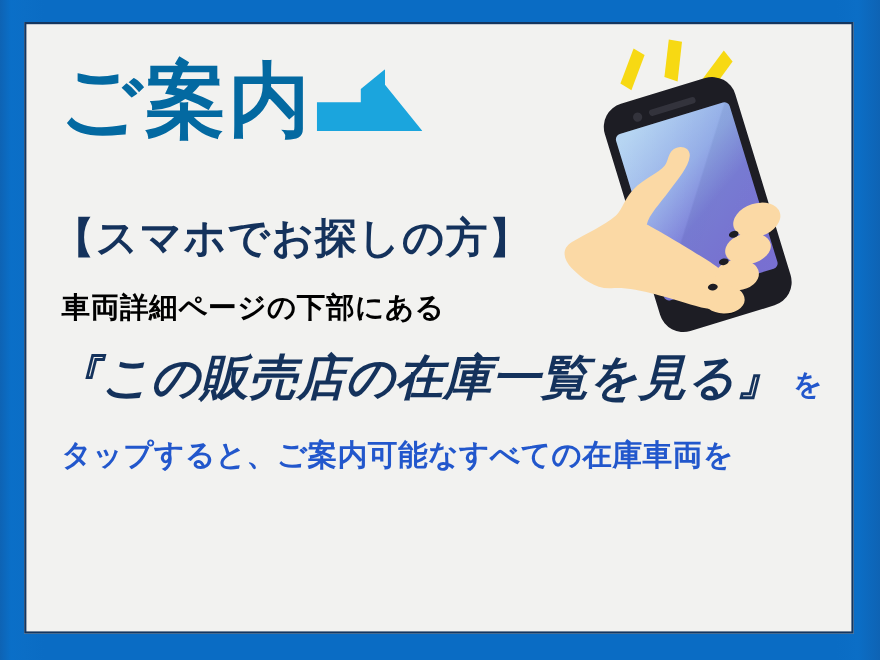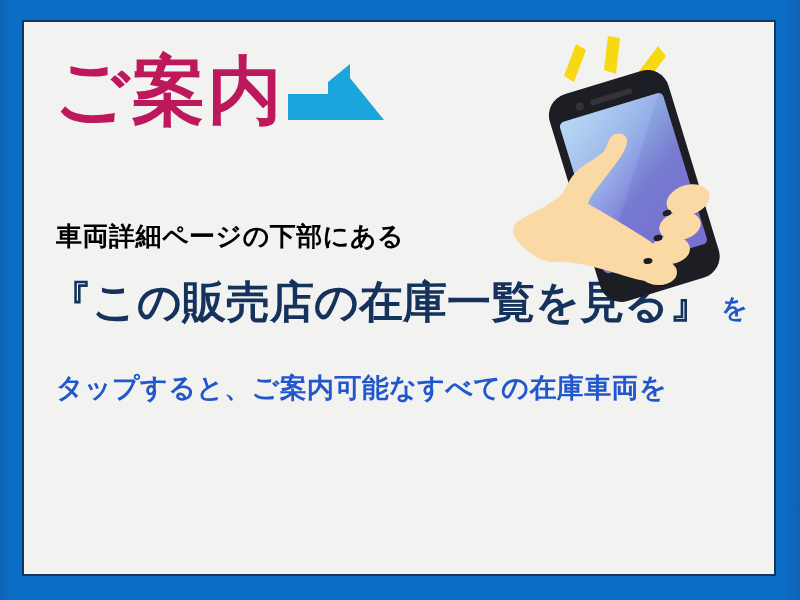--- a/index.html
+++ b/index.html
@@ -66,21 +66,21 @@
     left: 28px;
     top: 30px;
     display: flex;
     align-items: flex-end;
     gap: 4px;
   }
   #title-text {
     font-size: 74px;
     line-height: 1;
     font-weight: 700;
-    color: #be185d;
+    color: #0369a1;
     letter-spacing: 2px;
     white-space: nowrap;
   }
   #title-arrow {
     display: block;
     margin-bottom: 4px;
   }
 
   
   #copy {
@@ -116,29 +116,30 @@
     align-items: baseline;
     gap: 8px;
     white-space: nowrap;
   }
   #emph-quote {
     font-size: 44px;
     line-height: 1.1;
     font-weight: 700;
     color: #14325c;
     letter-spacing: 0px;
+    font-style: italic;
   }
   #emph-particle {
     font-size: 26px;
     font-weight: 700;
     color: #2257cc;
   }
 
   #line-tail {
-    margin-top: 45px;
+    margin-top: 28px;
     padding-left: 8px;
     font-size: 27px;
     line-height: 1.32;
     font-weight: 700;
     color: #2257cc;
     letter-spacing: 0.4px;
   }
   #line-tail div { white-space: nowrap; }
 
   
@@ -165,20 +166,21 @@
       <span id="title-text">ご案内</span>
       <span id="title-arrow">
         <svg width="96" height="56" viewBox="0 0 96 56" aria-hidden="true">
           <path d="M40 18 L62 0 L62 14 L96 56 L0 56 L0 30 L40 30 Z" fill="#1ba5dd"></path>
         </svg>
       </span>
     </div>
 
     <div id="copy">
 
+      <div class="line-heading">【スマホでお探しの方】</div>
 
       <div class="line-sub">車両詳細ページの下部にある</div>
 
       <div id="line-emphasis">
         <span id="emph-quote">『この販売店の在庫一覧を見る』</span>
         <span id="emph-particle">を</span>
       </div>
 
       <div id="line-tail">
         <div>タップすると、ご案内可能なすべての在庫車両を</div>

